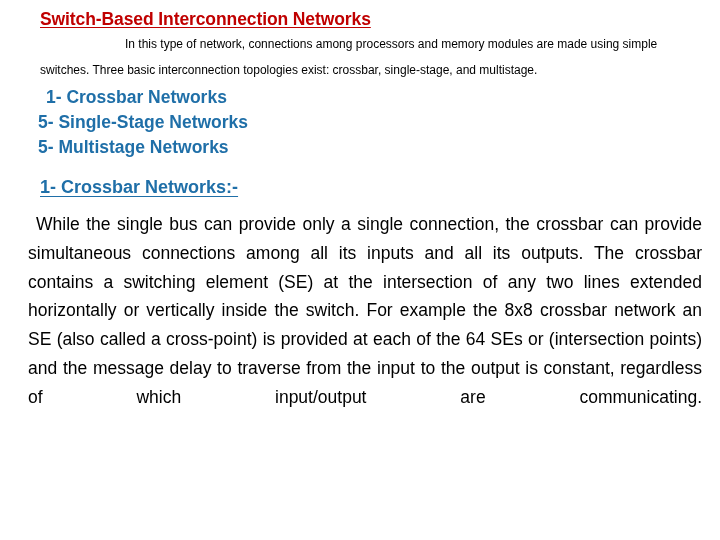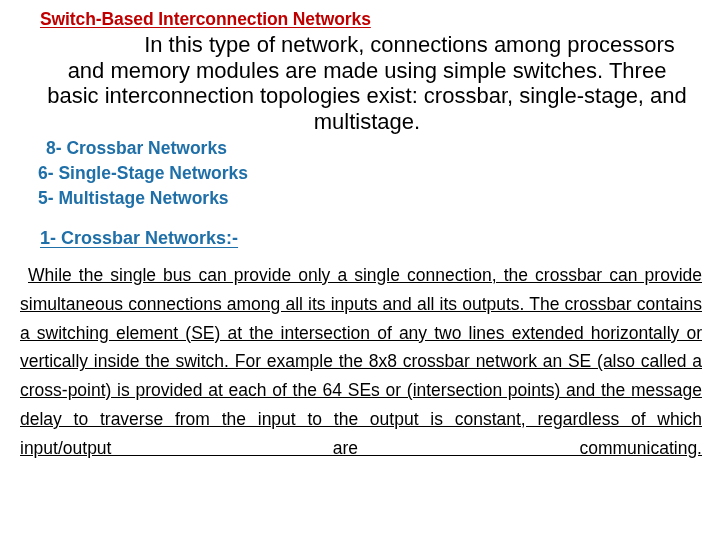--- a/index.html
+++ b/index.html
@@ -42,25 +42,25 @@
     text-underline-offset: 2px;
     margin: 0;
     padding: 8px 0 0 40px;
     letter-spacing: -0.1px;
     white-space: nowrap;
   }
 
   
   .intro-para {
     color: #000000;
-    font-size: 22px;
+    font-size: 12px;
     line-height: 25.5px;
     margin: 0;
     padding: 2px 26px 0 40px;
-    text-align: center;
+    text-align: left;
     text-indent: 85px;
   }
 
   
   .topic-list {
     list-style: none;
     margin: 0;
     padding: 2px 0 0 0;
   }
   .topic-list li {
@@ -87,46 +87,45 @@
     padding: 12px 0 0 40px;
     white-space: nowrap;
   }
 
   
   .body-para {
     color: #000000;
     font-size: 17.5px;
     line-height: 28.8px;
     margin: 0;
-    padding: 8px 18px 0 20px;
+    padding: 8px 18px 0 28px;
     text-align: justify;
     text-indent: 8px;
     -webkit-hyphens: none;
     hyphens: none;
-    text-decoration: underline;
   }
   .body-para:after {
     content: "";
     display: inline-block;
     width: 100%;
   }
 </style>
 </head>
 <body>
 
 <div class="slide">
   <div class="content">
 
     <div class="section-title">Switch-Based Interconnection Networks</div>
 
     <p class="intro-para">In this type of network, connections among processors and memory modules are made using simple switches. Three basic interconnection topologies exist: crossbar, single-stage, and multistage.</p>
 
     <ul class="topic-list">
-      <li class="indented">8- Crossbar Networks</li>
-      <li>6- Single-Stage Networks</li>
+      <li class="indented">1- Crossbar Networks</li>
+      <li>5- Single-Stage Networks</li>
       <li>5- Multistage Networks</li>
     </ul>
 
     <div class="sub-heading">1- Crossbar Networks:-</div>
 
     <p class="body-para">While the single bus can provide only a single connection, the crossbar can provide simultaneous connections among all its inputs and all its outputs. The crossbar contains a switching element (SE) at the intersection of any two lines extended horizontally or vertically inside the switch. For example the 8x8 crossbar network an SE (also called a cross-point) is provided at each of the 64 SEs or (intersection points) and the message delay to traverse from the input to the output is constant, regardless of which input/output are communicating.</p>
 
   </div>
 </div>
 

